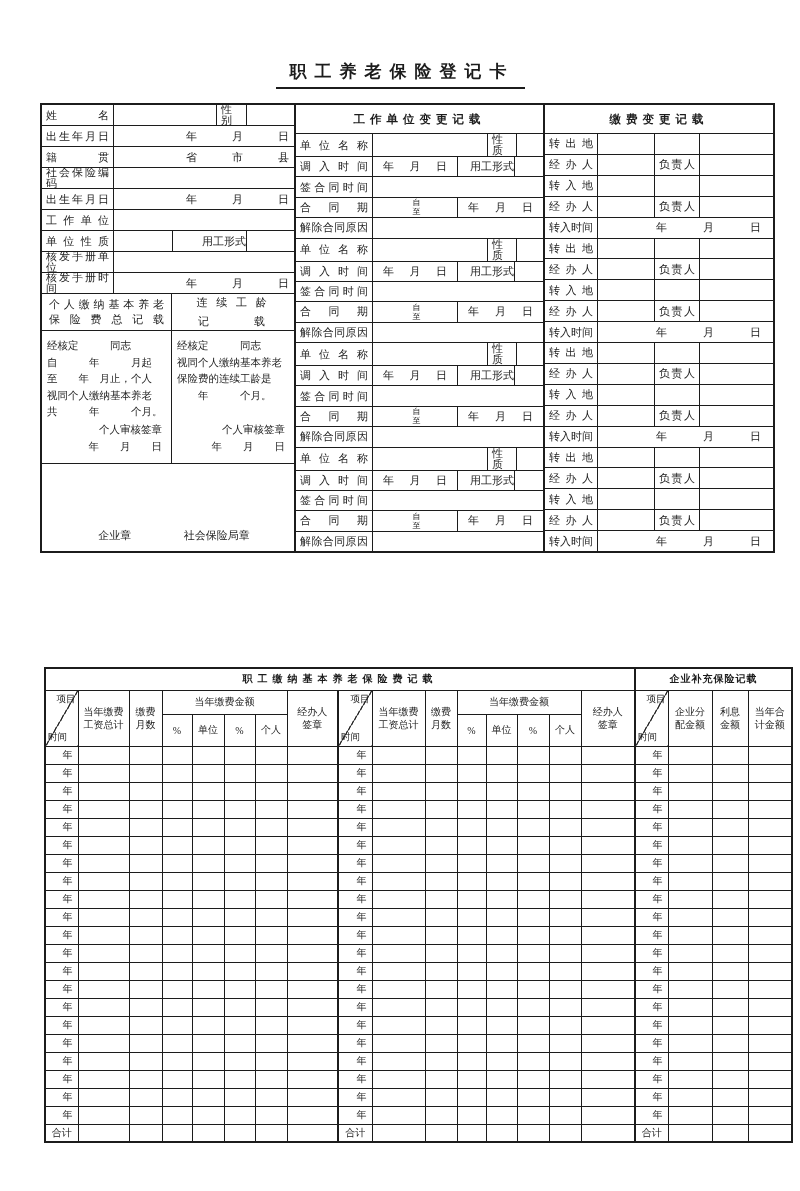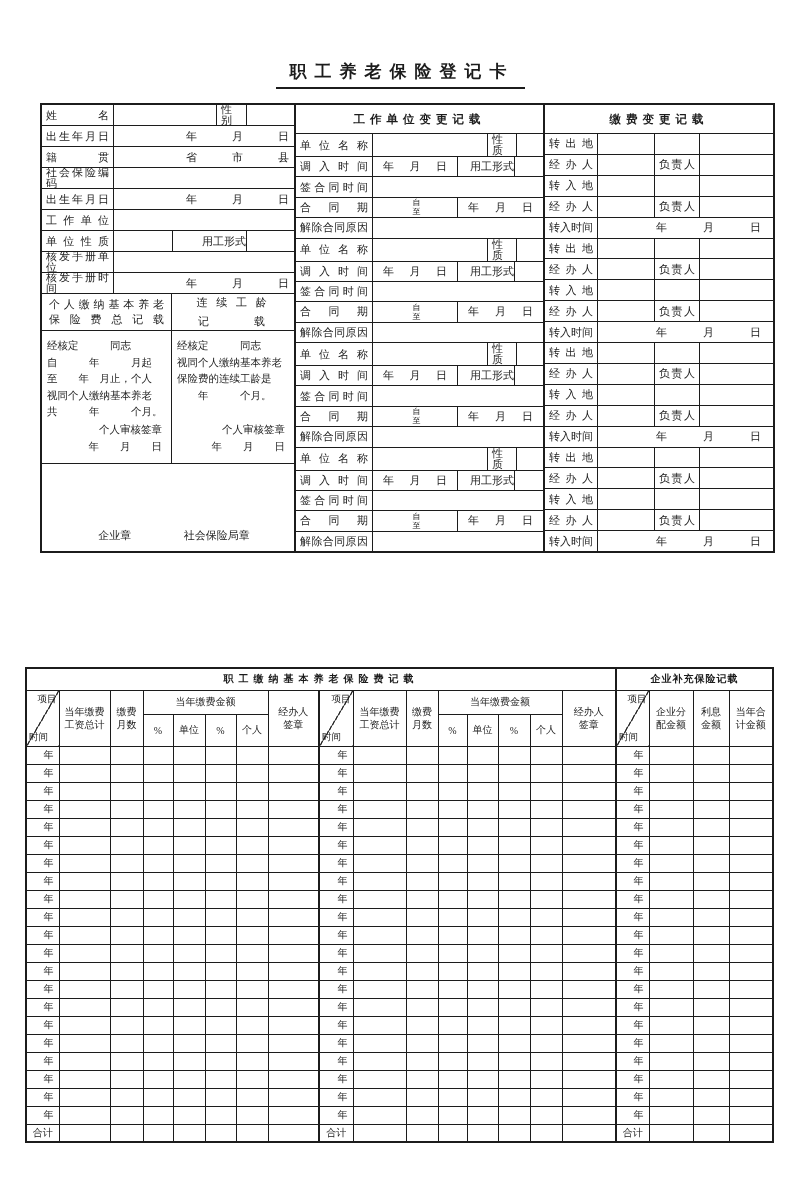--- a/index.html
+++ b/index.html
@@ -56,21 +56,21 @@
   .para { display:flex; flex-direction:column; font-size:10.5px; line-height:16.5px; padding:7px 4px 8px 5px; align-items:stretch; }
   .para .pl { white-space:pre; }
   .sig { margin-top:auto; text-align:right; padding-right:5px; }
   .hdr2 { display:flex; flex-direction:column; justify-content:center; gap:4px; font-size:11px; }
   .hdr2 .j { padding:0 7px; }
   .hdr2 .cline { text-align:left; letter-spacing:3px; white-space:pre; }
   .seals { display:flex; align-items:flex-end; justify-content:space-around; padding:0 18px 8px 30px; font-size:11px; }
 
   
   .pay-table {
-    position:absolute; left:25px; top:667px; width:747px;
+    position:absolute; left:44px; top:667px; width:747px;
     border-collapse:collapse; table-layout:fixed; background:#fff;
     border:2px solid #1c1c1c;
   }
   .pay-table td { border:1px solid #1c1c1c; font-size:10px; text-align:center; overflow:hidden; padding:0; }
   .pay-table td.divL { border-left:2px solid #1c1c1c; }
   .gh1 { font-weight:bold; font-size:12.5px; letter-spacing:5px; height:22px; }
   .gh2 { font-weight:bold; font-size:11.5px; letter-spacing:1px; }
   tr.h2a { height:24px; } tr.h2b { height:32px; }
   .pay-table tbody tr { height:18px; }
   .diag { position:relative;

